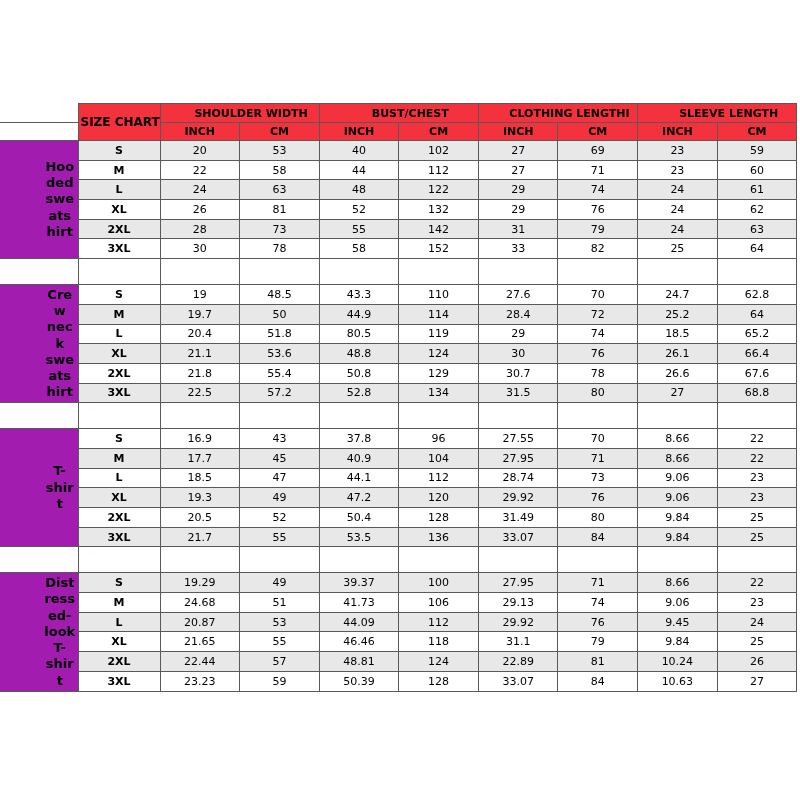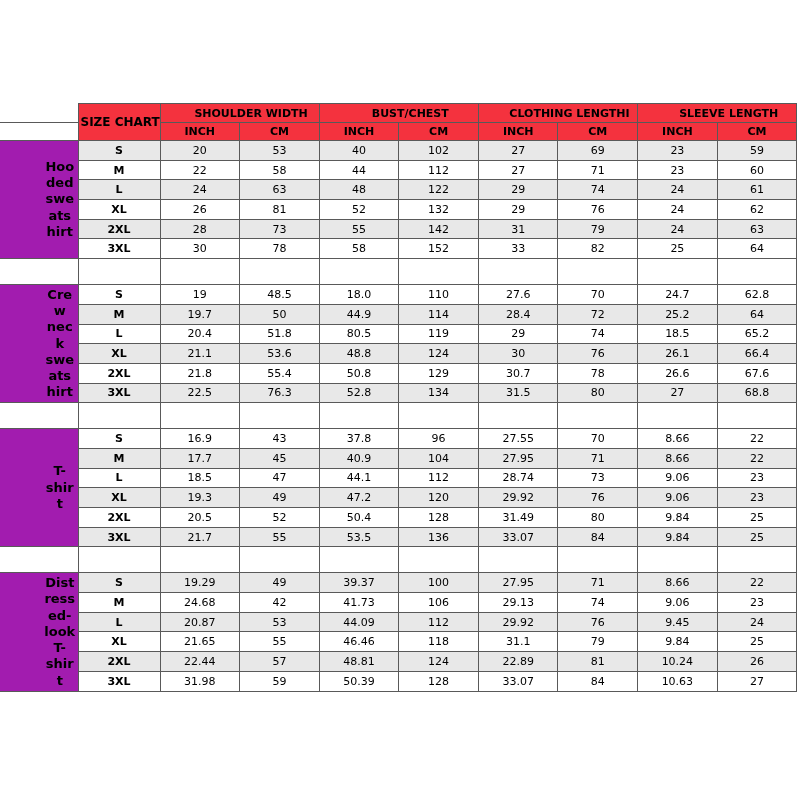--- a/index.html
+++ b/index.html
@@ -165,21 +165,21 @@
         <td class=""></td>
         <td class=""></td>
         <td class=""></td>
         <td class=""></td>
       </tr>
       <tr class="data-row">
         <td class="product-cell" rowspan="6">Crew neck sweatshirt</td>
         <td class="size-cell">S</td>
         <td class="value-cell">19</td>
         <td class="value-cell">48.5</td>
-        <td class="value-cell">18.0</td>
+        <td class="value-cell">43.3</td>
         <td class="value-cell">110</td>
         <td class="value-cell">27.6</td>
         <td class="value-cell">70</td>
         <td class="value-cell">24.7</td>
         <td class="value-cell">62.8</td>
       </tr>
       <tr class="data-row shaded">
         <td class="size-cell">M</td>
         <td class="value-cell">19.7</td>
         <td class="value-cell">50</td>
@@ -219,21 +219,21 @@
         <td class="value-cell">50.8</td>
         <td class="value-cell">129</td>
         <td class="value-cell">30.7</td>
         <td class="value-cell">78</td>
         <td class="value-cell">26.6</td>
         <td class="value-cell">67.6</td>
       </tr>
       <tr class="data-row shaded">
         <td class="size-cell">3XL</td>
         <td class="value-cell">22.5</td>
-        <td class="value-cell">76.3</td>
+        <td class="value-cell">57.2</td>
         <td class="value-cell">52.8</td>
         <td class="value-cell">134</td>
         <td class="value-cell">31.5</td>
         <td class="value-cell">80</td>
         <td class="value-cell">27</td>
         <td class="value-cell">68.8</td>
       </tr>
       <tr class="spacer-row">
         <td class="left-spacer"></td>
         <td class=""></td>
@@ -333,21 +333,21 @@
         <td class="value-cell">39.37</td>
         <td class="value-cell">100</td>
         <td class="value-cell">27.95</td>
         <td class="value-cell">71</td>
         <td class="value-cell">8.66</td>
         <td class="value-cell">22</td>
       </tr>
       <tr class="data-row">
         <td class="size-cell">M</td>
         <td class="value-cell">24.68</td>
-        <td class="value-cell">42</td>
+        <td class="value-cell">51</td>
         <td class="value-cell">41.73</td>
         <td class="value-cell">106</td>
         <td class="value-cell">29.13</td>
         <td class="value-cell">74</td>
         <td class="value-cell">9.06</td>
         <td class="value-cell">23</td>
       </tr>
       <tr class="data-row shaded">
         <td class="size-cell">L</td>
         <td class="value-cell">20.87</td>
@@ -376,21 +376,21 @@
         <td class="value-cell">57</td>
         <td class="value-cell">48.81</td>
         <td class="value-cell">124</td>
         <td class="value-cell">22.89</td>
         <td class="value-cell">81</td>
         <td class="value-cell">10.24</td>
         <td class="value-cell">26</td>
       </tr>
       <tr class="data-row">
         <td class="size-cell">3XL</td>
-        <td class="value-cell">31.98</td>
+        <td class="value-cell">23.23</td>
         <td class="value-cell">59</td>
         <td class="value-cell">50.39</td>
         <td class="value-cell">128</td>
         <td class="value-cell">33.07</td>
         <td class="value-cell">84</td>
         <td class="value-cell">10.63</td>
         <td class="value-cell">27</td>
       </tr>
     </tbody>
 </table>

